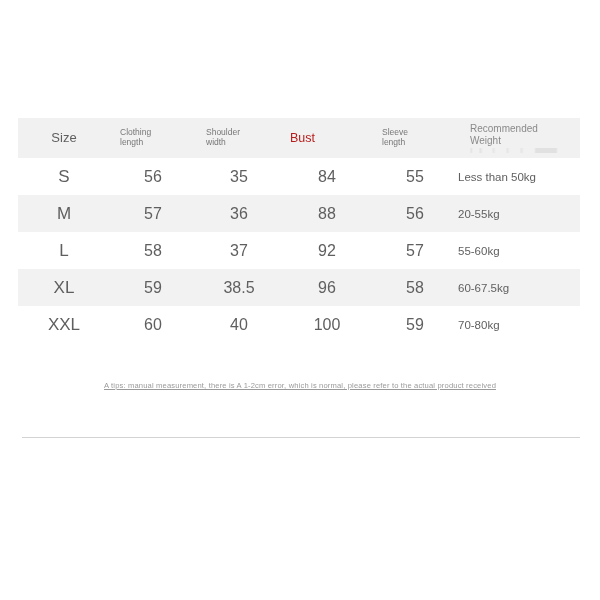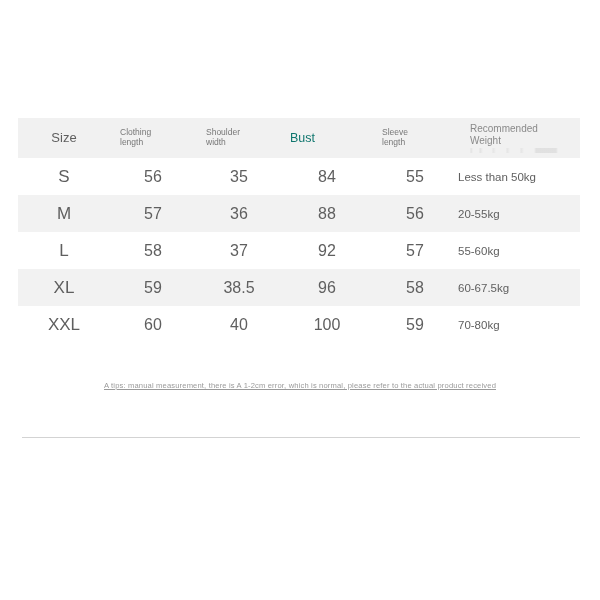--- a/index.html
+++ b/index.html
@@ -80,21 +80,21 @@
   .th-small {
     text-align: left;
     font-size: 8.5px;
     padding-left: 10px;
     color: #777777;
   }
   .th-bust {
     text-align: left;
     font-size: 12.5px;
     padding-left: 8px;
-    color: #0f766e;
+    color: #b91c1c;
   }
   .th-weight {
     text-align: left;
     font-size: 10px;
     padding-left: 12px;
     color: #8a8a8a;
     position: relative;
   }
   .th-weight .ghost-line {
     display: block;

